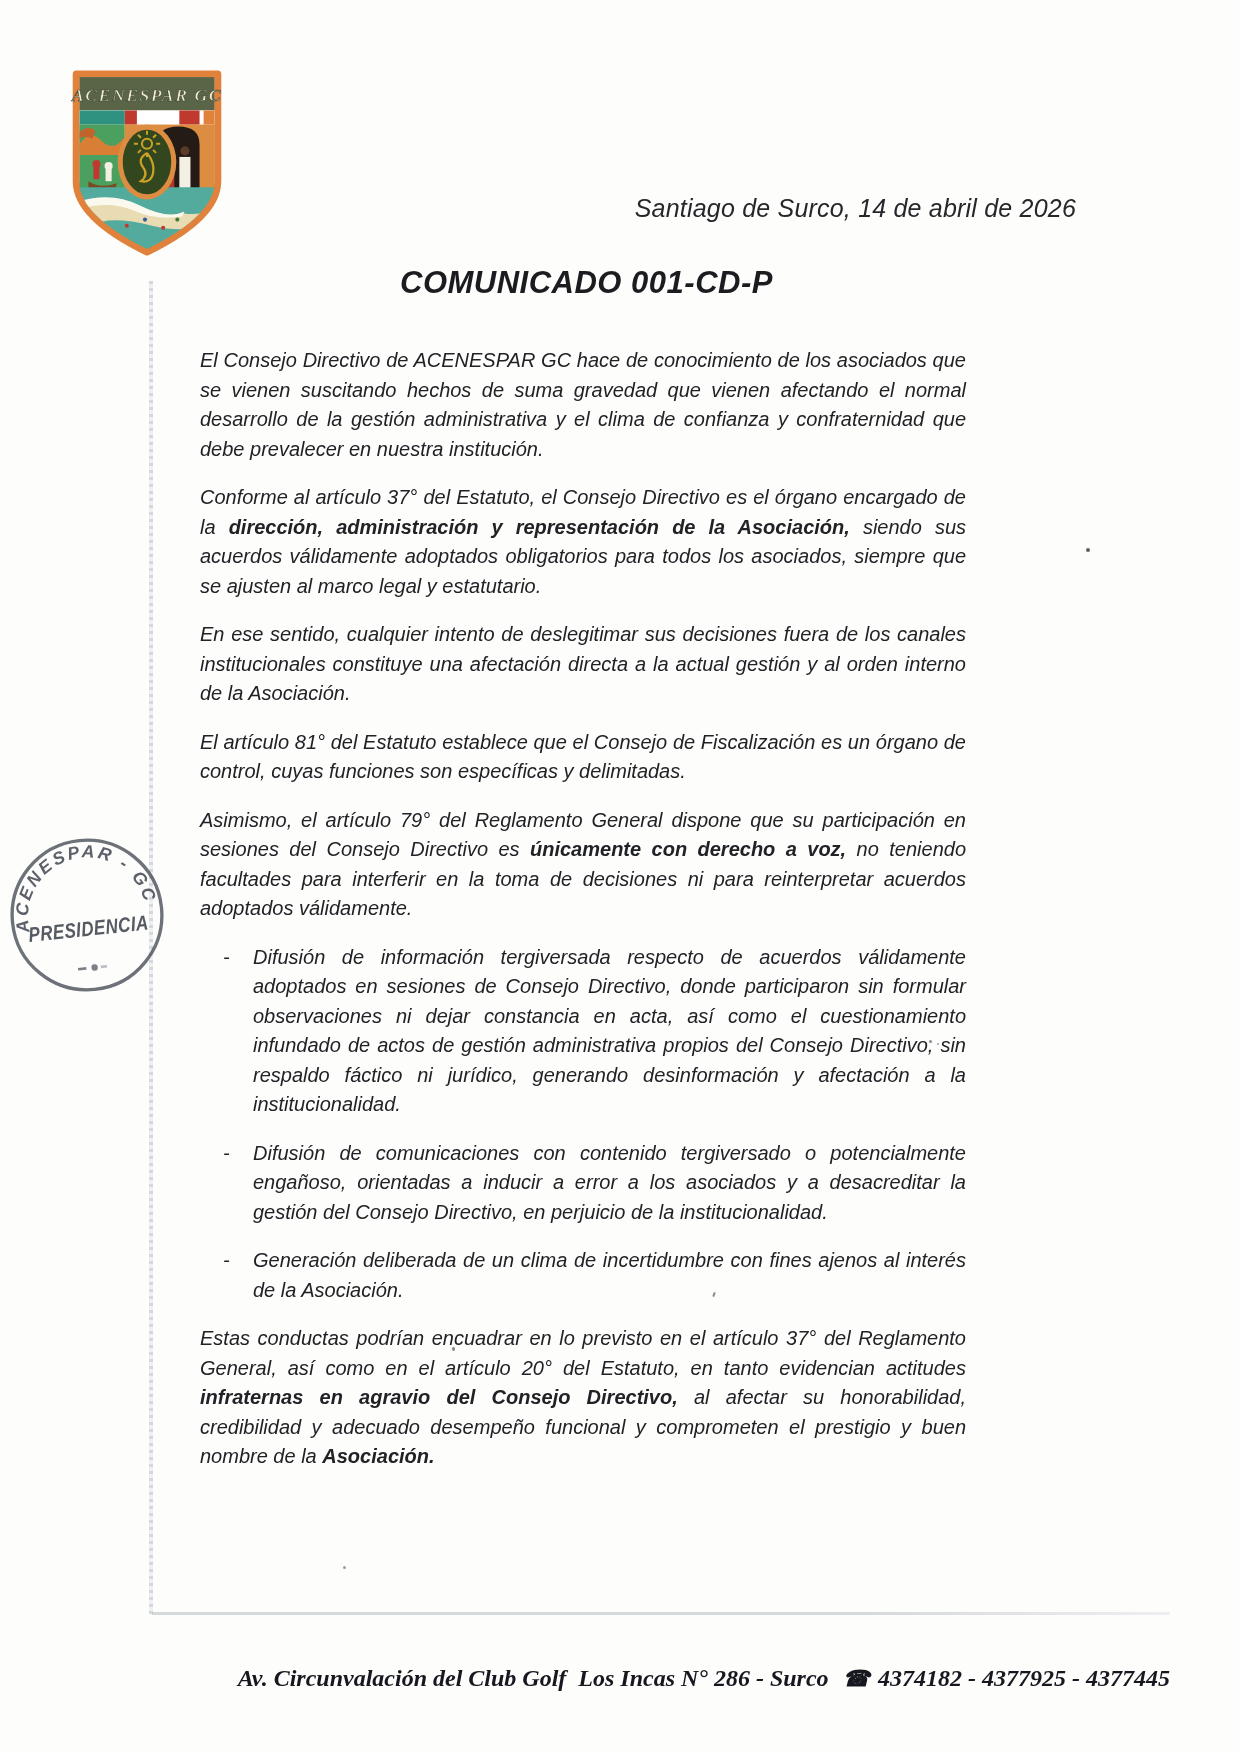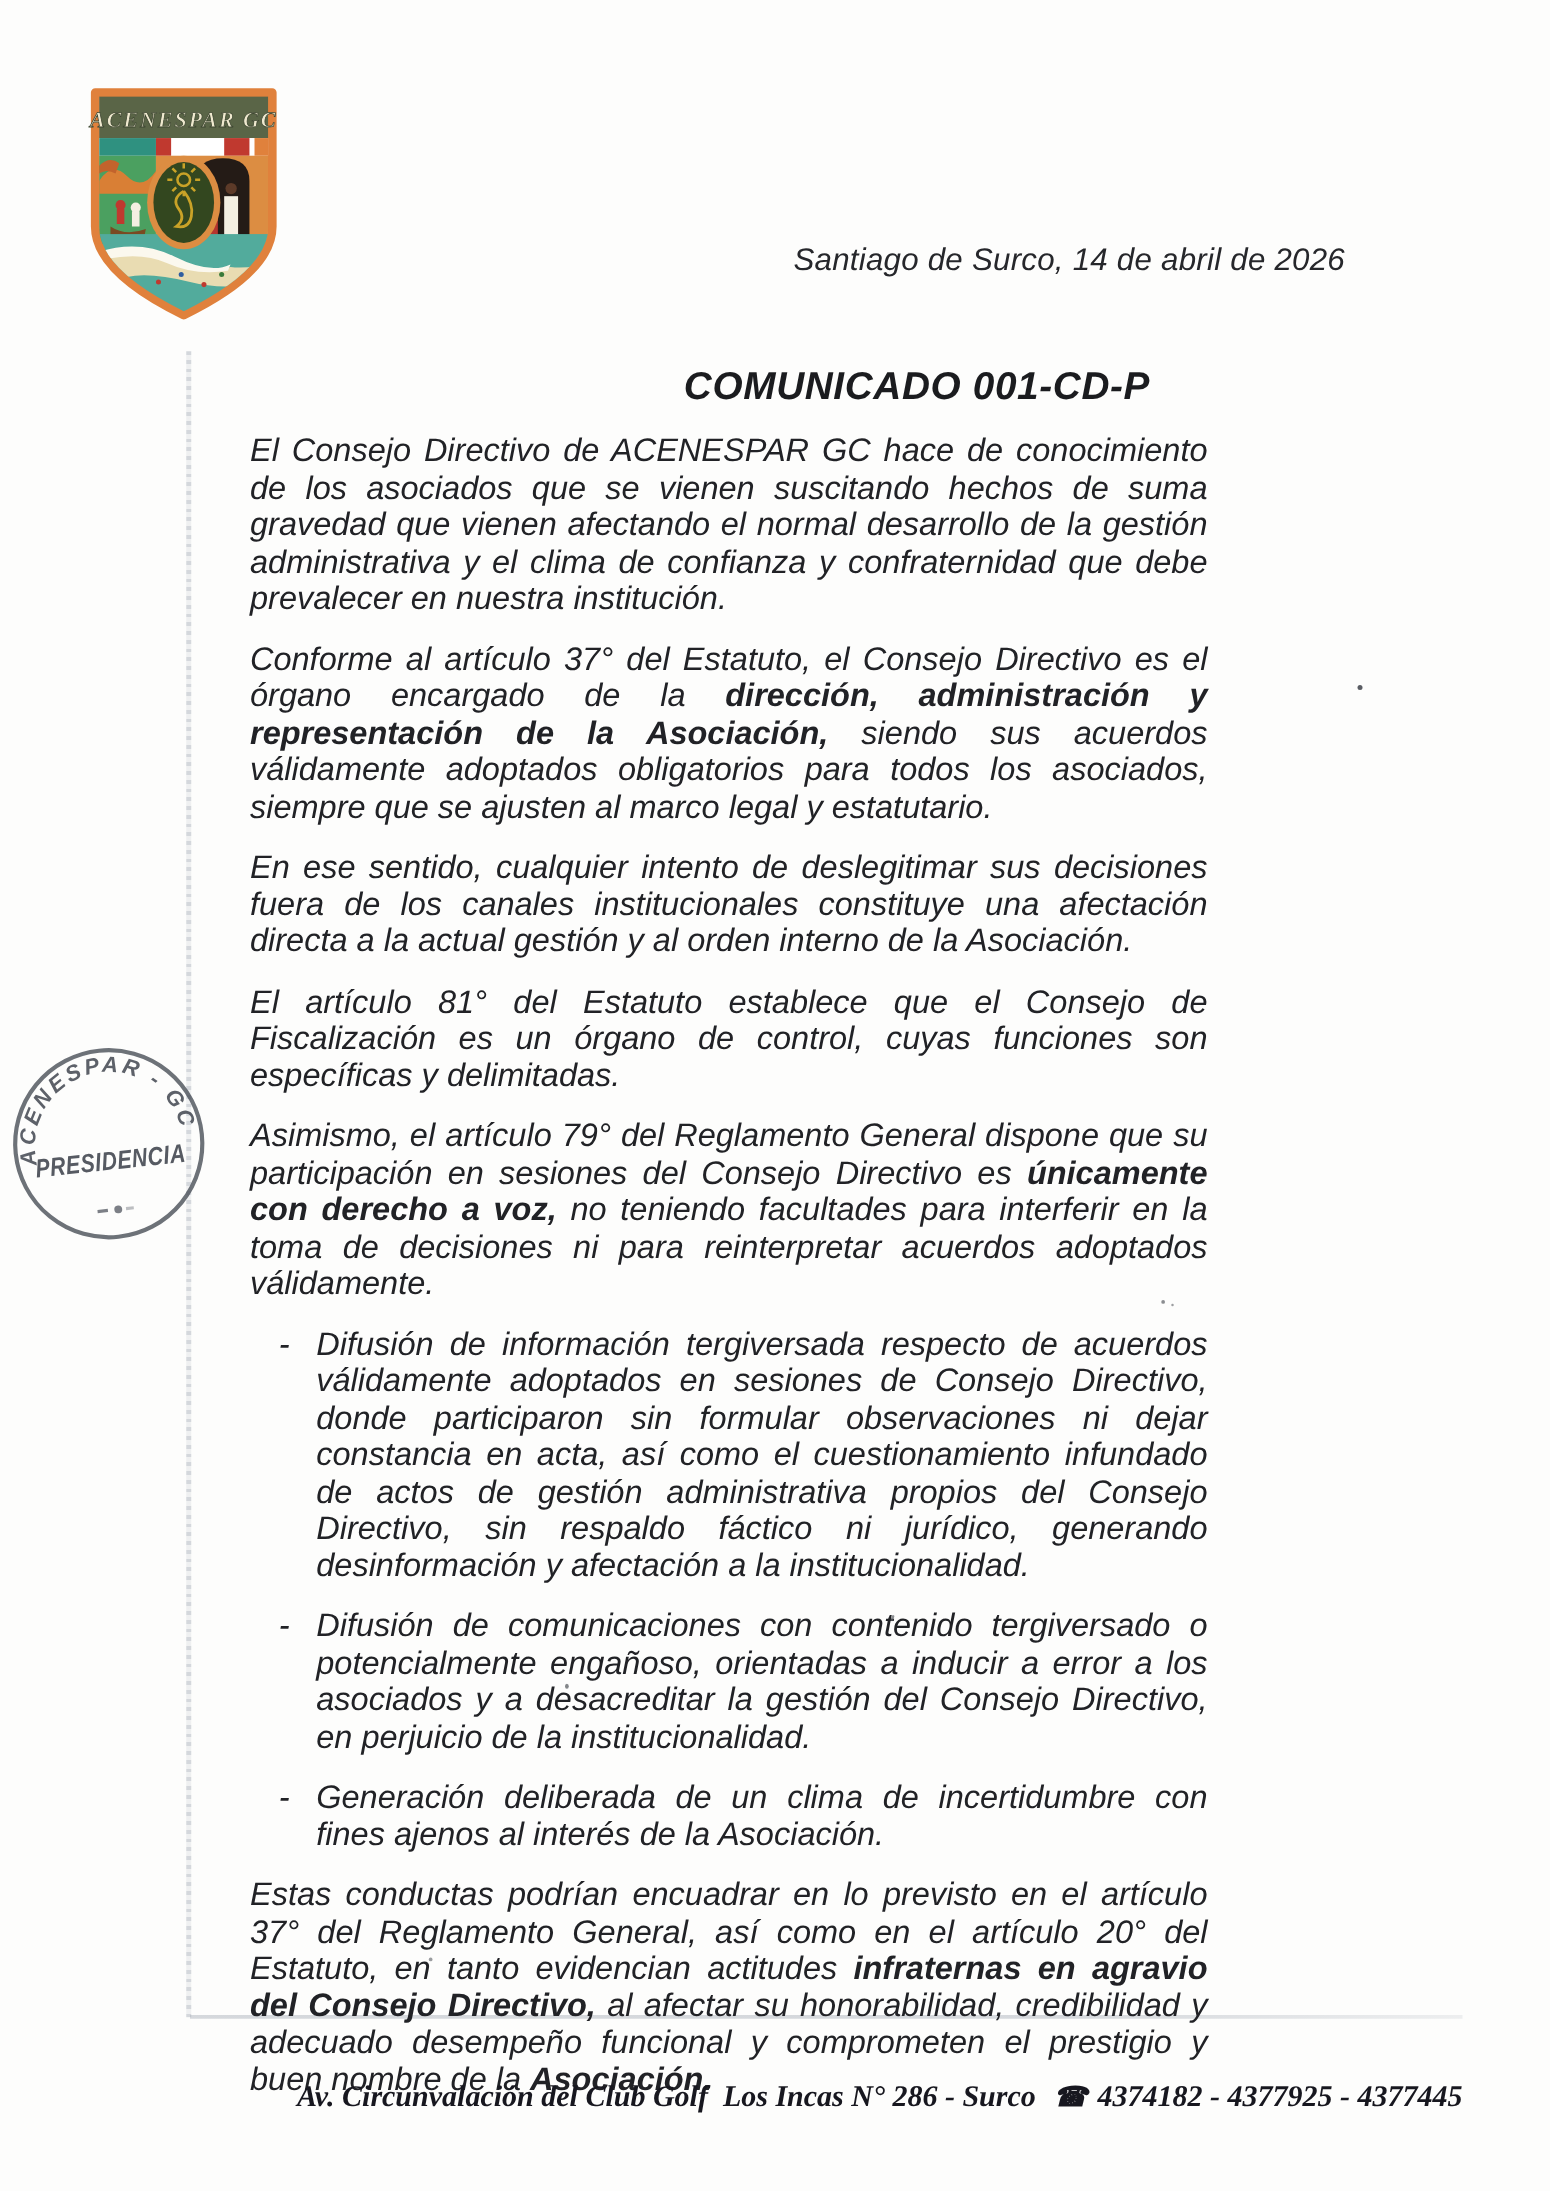--- a/index.html
+++ b/index.html
@@ -19,26 +19,26 @@
     position:absolute; left:152px; top:1612px; width:1018px; height:3px;
     background:linear-gradient(90deg,#aeb4bd 0 70%, rgba(174,180,189,.4));
     opacity:.5;
   }
   .logo{position:absolute; left:66px; top:68px; width:162px; height:188px;}
   .date-line{
     position:absolute; top:194px; right:164px;
     font-size:25px; letter-spacing:.2px; color:#26272b; white-space:pre;
   }
   .doc-title{
-    position:absolute; top:291px; left:400px; width:520px; text-align:right;
+    position:absolute; top:265px; left:400px; width:520px; text-align:left;
     font-size:31px; font-weight:700; letter-spacing:.5px; color:#1b1c1f;
   }
   .doc-body{
     position:absolute; left:200px; top:346px; width:766px;
-    font-size:26px; line-height:29.5px; text-align:justify; color:#212226;
+    font-size:20px; line-height:29.5px; text-align:justify; color:#212226;
   }
   .doc-body .block{margin:0 0 19px 0;}
   .doc-body .bullet{position:relative; padding-left:53px;}
   .doc-body .bullet .dash{position:absolute; left:23px; top:0;}
   .doc-body .b{font-weight:700;}
   .stamp{position:absolute; left:8px; top:836px; width:158px; height:158px; opacity:.88;}
   .footer{
     position:absolute; left:150px; top:1638px; width:1020px; text-align:center;
     font-family:"Liberation Serif", serif; font-weight:700; color:#17171f;
   }

